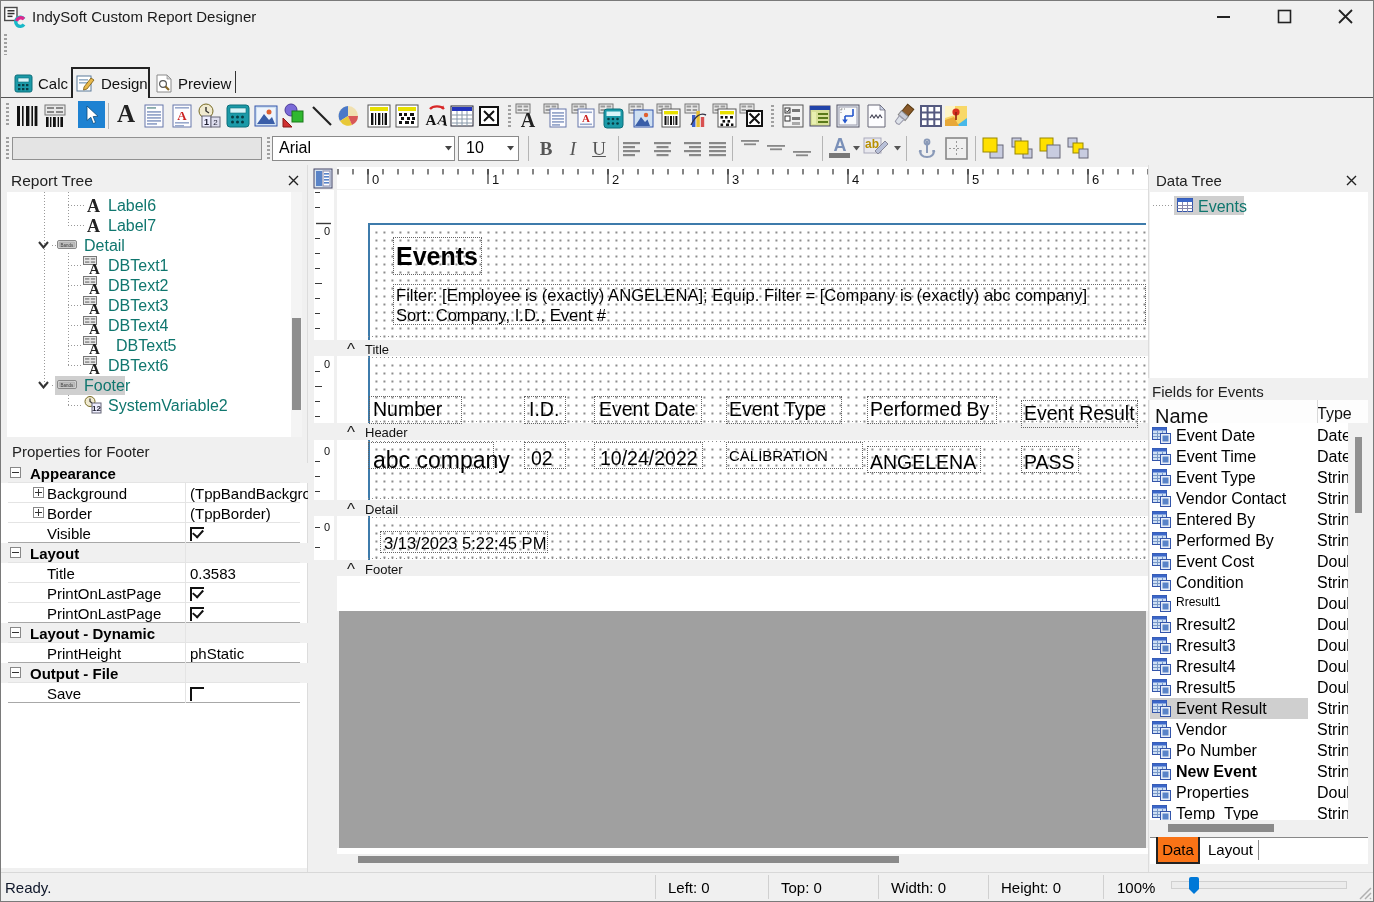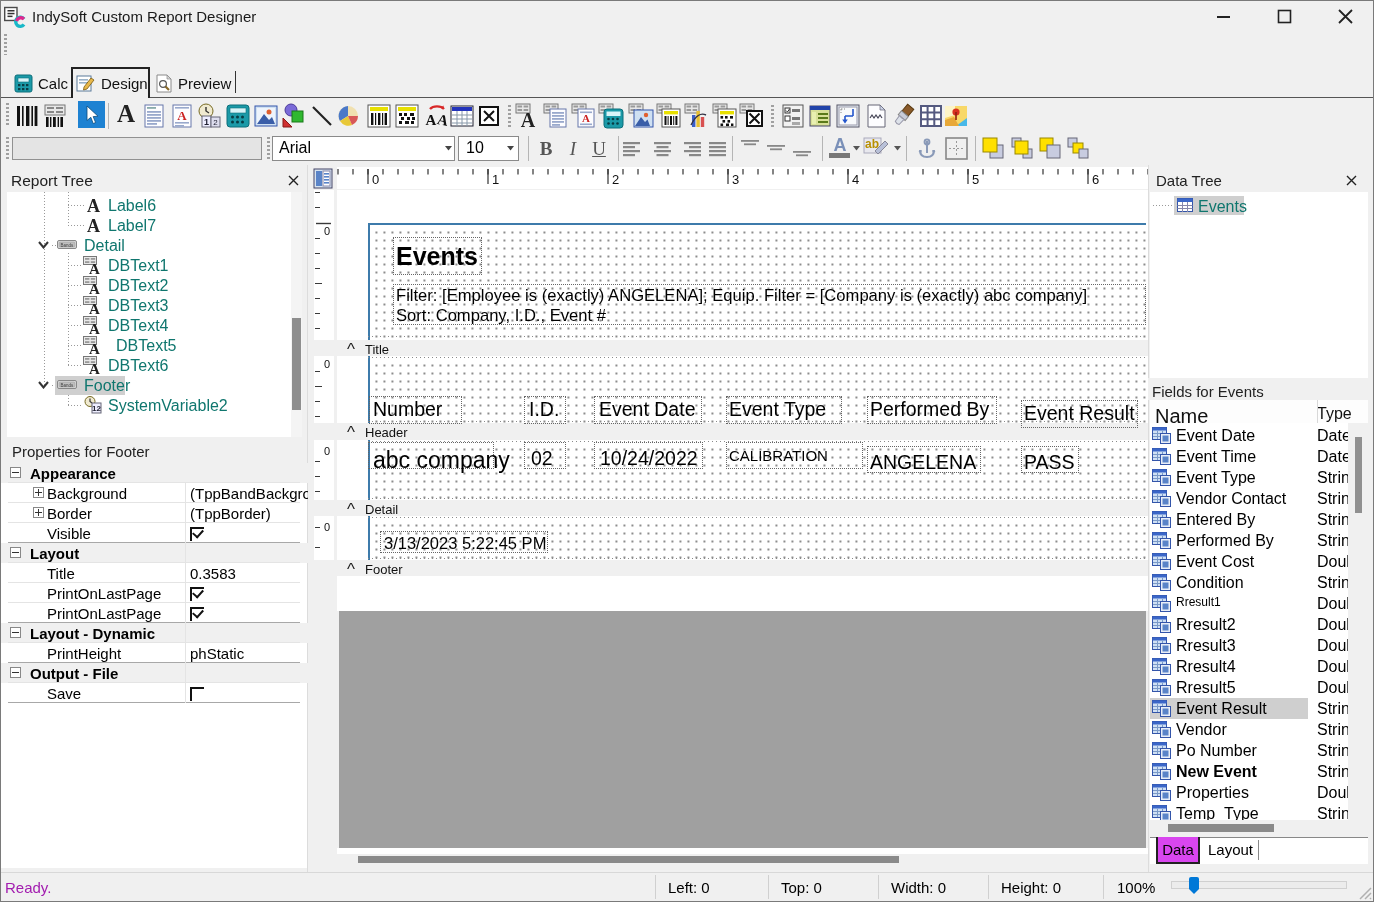--- a/index.html
+++ b/index.html
@@ -1088,26 +1088,26 @@
 <div class="abs" style="left:1176px;top:805px;font-size:16px;color:#000;white-space:nowrap;">Temp_Type</div>
 <div class="abs" style="left:1317px;top:805px;width:32px;overflow:hidden;font-size:16px;color:#000;white-space:nowrap;">String</div>
 
 <div class="abs" style="left:1150px;top:820px;width:202px;height:15px;background:#f0f0f0;"></div>
 <div class="abs" style="left:1168px;top:824px;width:106px;height:8px;background:#8a8a8a;"></div>
 
 <div class="abs" style="left:1348px;top:423px;width:16px;height:412px;background:#f0f0f0;"></div>
 <div class="abs" style="left:1355px;top:437px;width:7px;height:76px;background:#909090;"></div>
 
 <div class="abs" style="left:1150px;top:837px;width:218px;height:27px;background:#fff;border-top:1px solid #888;"></div>
-<div class="abs" style="left:1156px;top:837px;width:44px;height:27px;background:#d946ef;border:2px solid #222;border-top:none;font-size:15px;color:#000;text-align:center;padding-top:4px;">Data</div>
+<div class="abs" style="left:1156px;top:837px;width:44px;height:27px;background:#f97316;border:2px solid #222;border-top:none;font-size:15px;color:#000;text-align:center;padding-top:4px;">Data</div>
 <div class="abs" style="left:1208px;top:841px;font-size:15px;color:#000;">Layout</div>
 <div class="abs" style="left:1258px;top:840px;width:1px;height:20px;background:#888;"></div>
 
 <div class="abs" style="left:0;top:872px;width:1374px;height:30px;background:#f0f0f0;border-top:1px solid #d8d8d8;"></div>
-<div class="abs" style="left:5px;top:879px;font-size:15px;color:#a21caf;">Ready.</div>
+<div class="abs" style="left:5px;top:879px;font-size:15px;color:#0f172a;">Ready.</div>
 <div class="abs" style="left:655px;top:875px;width:1px;height:24px;background:#d0d0d0;"></div>
 <div class="abs" style="left:668px;top:879px;font-size:15px;color:#000;">Left: 0</div>
 <div class="abs" style="left:768px;top:875px;width:1px;height:24px;background:#d0d0d0;"></div>
 <div class="abs" style="left:781px;top:879px;font-size:15px;color:#000;">Top: 0</div>
 <div class="abs" style="left:878px;top:875px;width:1px;height:24px;background:#d0d0d0;"></div>
 <div class="abs" style="left:891px;top:879px;font-size:15px;color:#000;">Width: 0</div>
 <div class="abs" style="left:988px;top:875px;width:1px;height:24px;background:#d0d0d0;"></div>
 <div class="abs" style="left:1001px;top:879px;font-size:15px;color:#000;">Height: 0</div>
 <div class="abs" style="left:1103px;top:875px;width:1px;height:24px;background:#d0d0d0;"></div>
 <div class="abs" style="left:1117px;top:879px;font-size:15px;color:#000;">100%</div>

